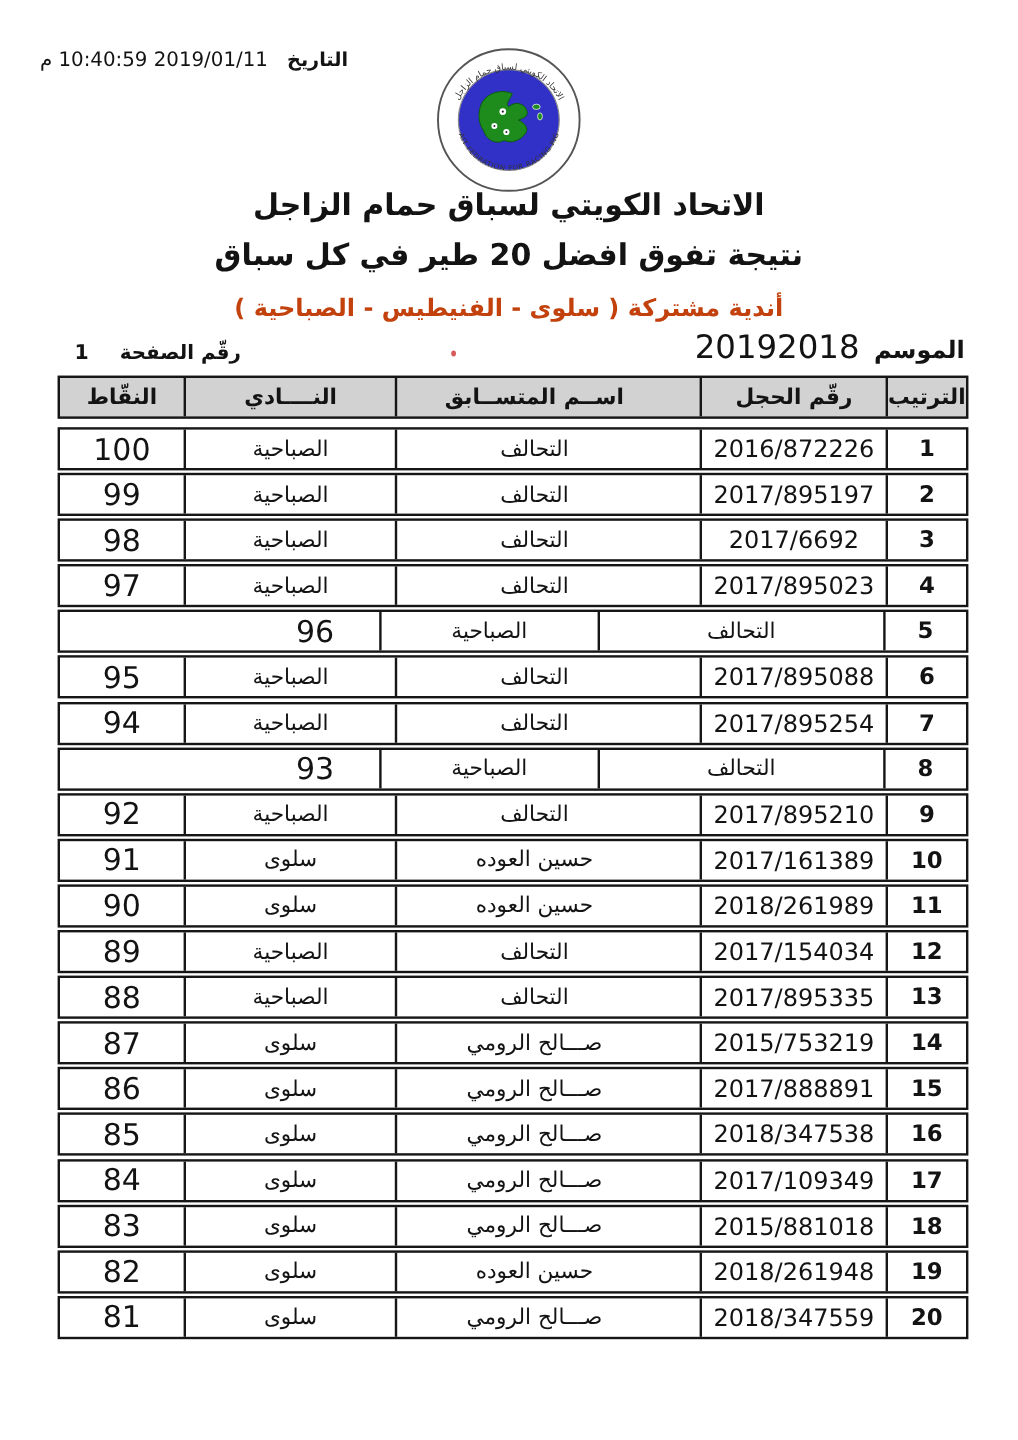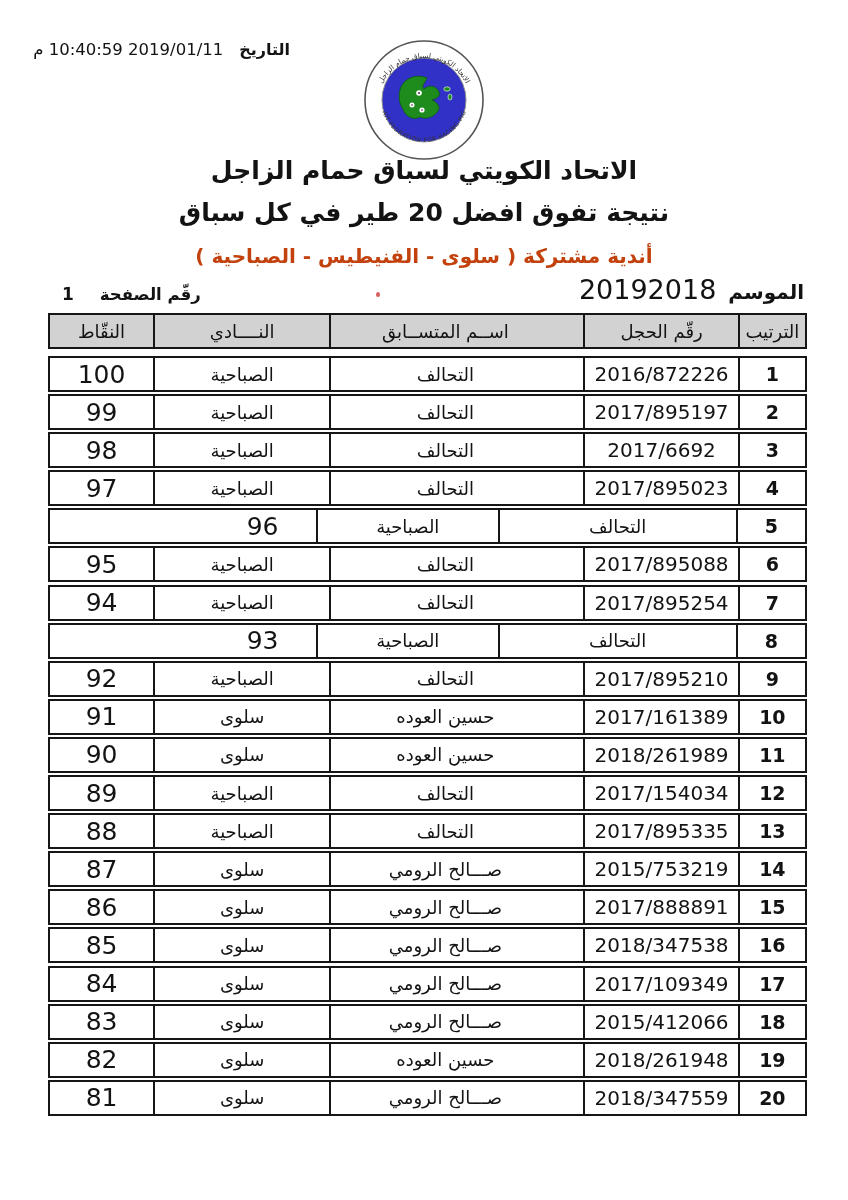--- a/index.html
+++ b/index.html
@@ -41,21 +41,21 @@
          border:2px solid #161616;margin-bottom:2.1px;background:#fff;}
   .t-row.head{background:#d2d2d2;margin-bottom:7px;}
   .cell{box-sizing:border-box;display:flex;align-items:center;justify-content:center;
         border-left:2px solid #161616;overflow:hidden;white-space:nowrap;}
   .cell:last-child{border-left:none;}
   .c-rank  {width:9.2%; font-weight:bold;font-size:19px;}
   .c-ring  {width:21.1%;font-size:20px;direction:ltr;margin-left:24px;}
   .c-name  {width:31.5%;font-size:18px;text-align:center;}
   .c-club  {width:24.1%;font-size:18px;}
   .c-points{width:14.1%;font-size:25px;direction:ltr;}
-  .t-row.head .cell{font-weight:normal;font-size:18px;direction:rtl;}
+  .t-row.head .cell{font-weight:bold;font-size:18px;direction:rtl;}
 </style>
 </head>
 <body>
 
 <div class="page">
 
   <div class="dateline">
     <span class="lbl">التاريخ</span>
     <span class="val">2019/01/11 10:40:59 م</span>
   </div>
@@ -219,21 +219,21 @@
         </div>
         <div class="t-row">
           <div class="cell c-rank">17</div>
           <div class="cell c-ring">2017/109349</div>
           <div class="cell c-name">صـــالح الرومي</div>
           <div class="cell c-club">سلوى</div>
           <div class="cell c-points">84</div>
         </div>
         <div class="t-row">
           <div class="cell c-rank">18</div>
-          <div class="cell c-ring">2015/412066</div>
+          <div class="cell c-ring">2015/881018</div>
           <div class="cell c-name">صـــالح الرومي</div>
           <div class="cell c-club">سلوى</div>
           <div class="cell c-points">83</div>
         </div>
         <div class="t-row">
           <div class="cell c-rank">19</div>
           <div class="cell c-ring">2018/261948</div>
           <div class="cell c-name">حسين العوده</div>
           <div class="cell c-club">سلوى</div>
           <div class="cell c-points">82</div>

